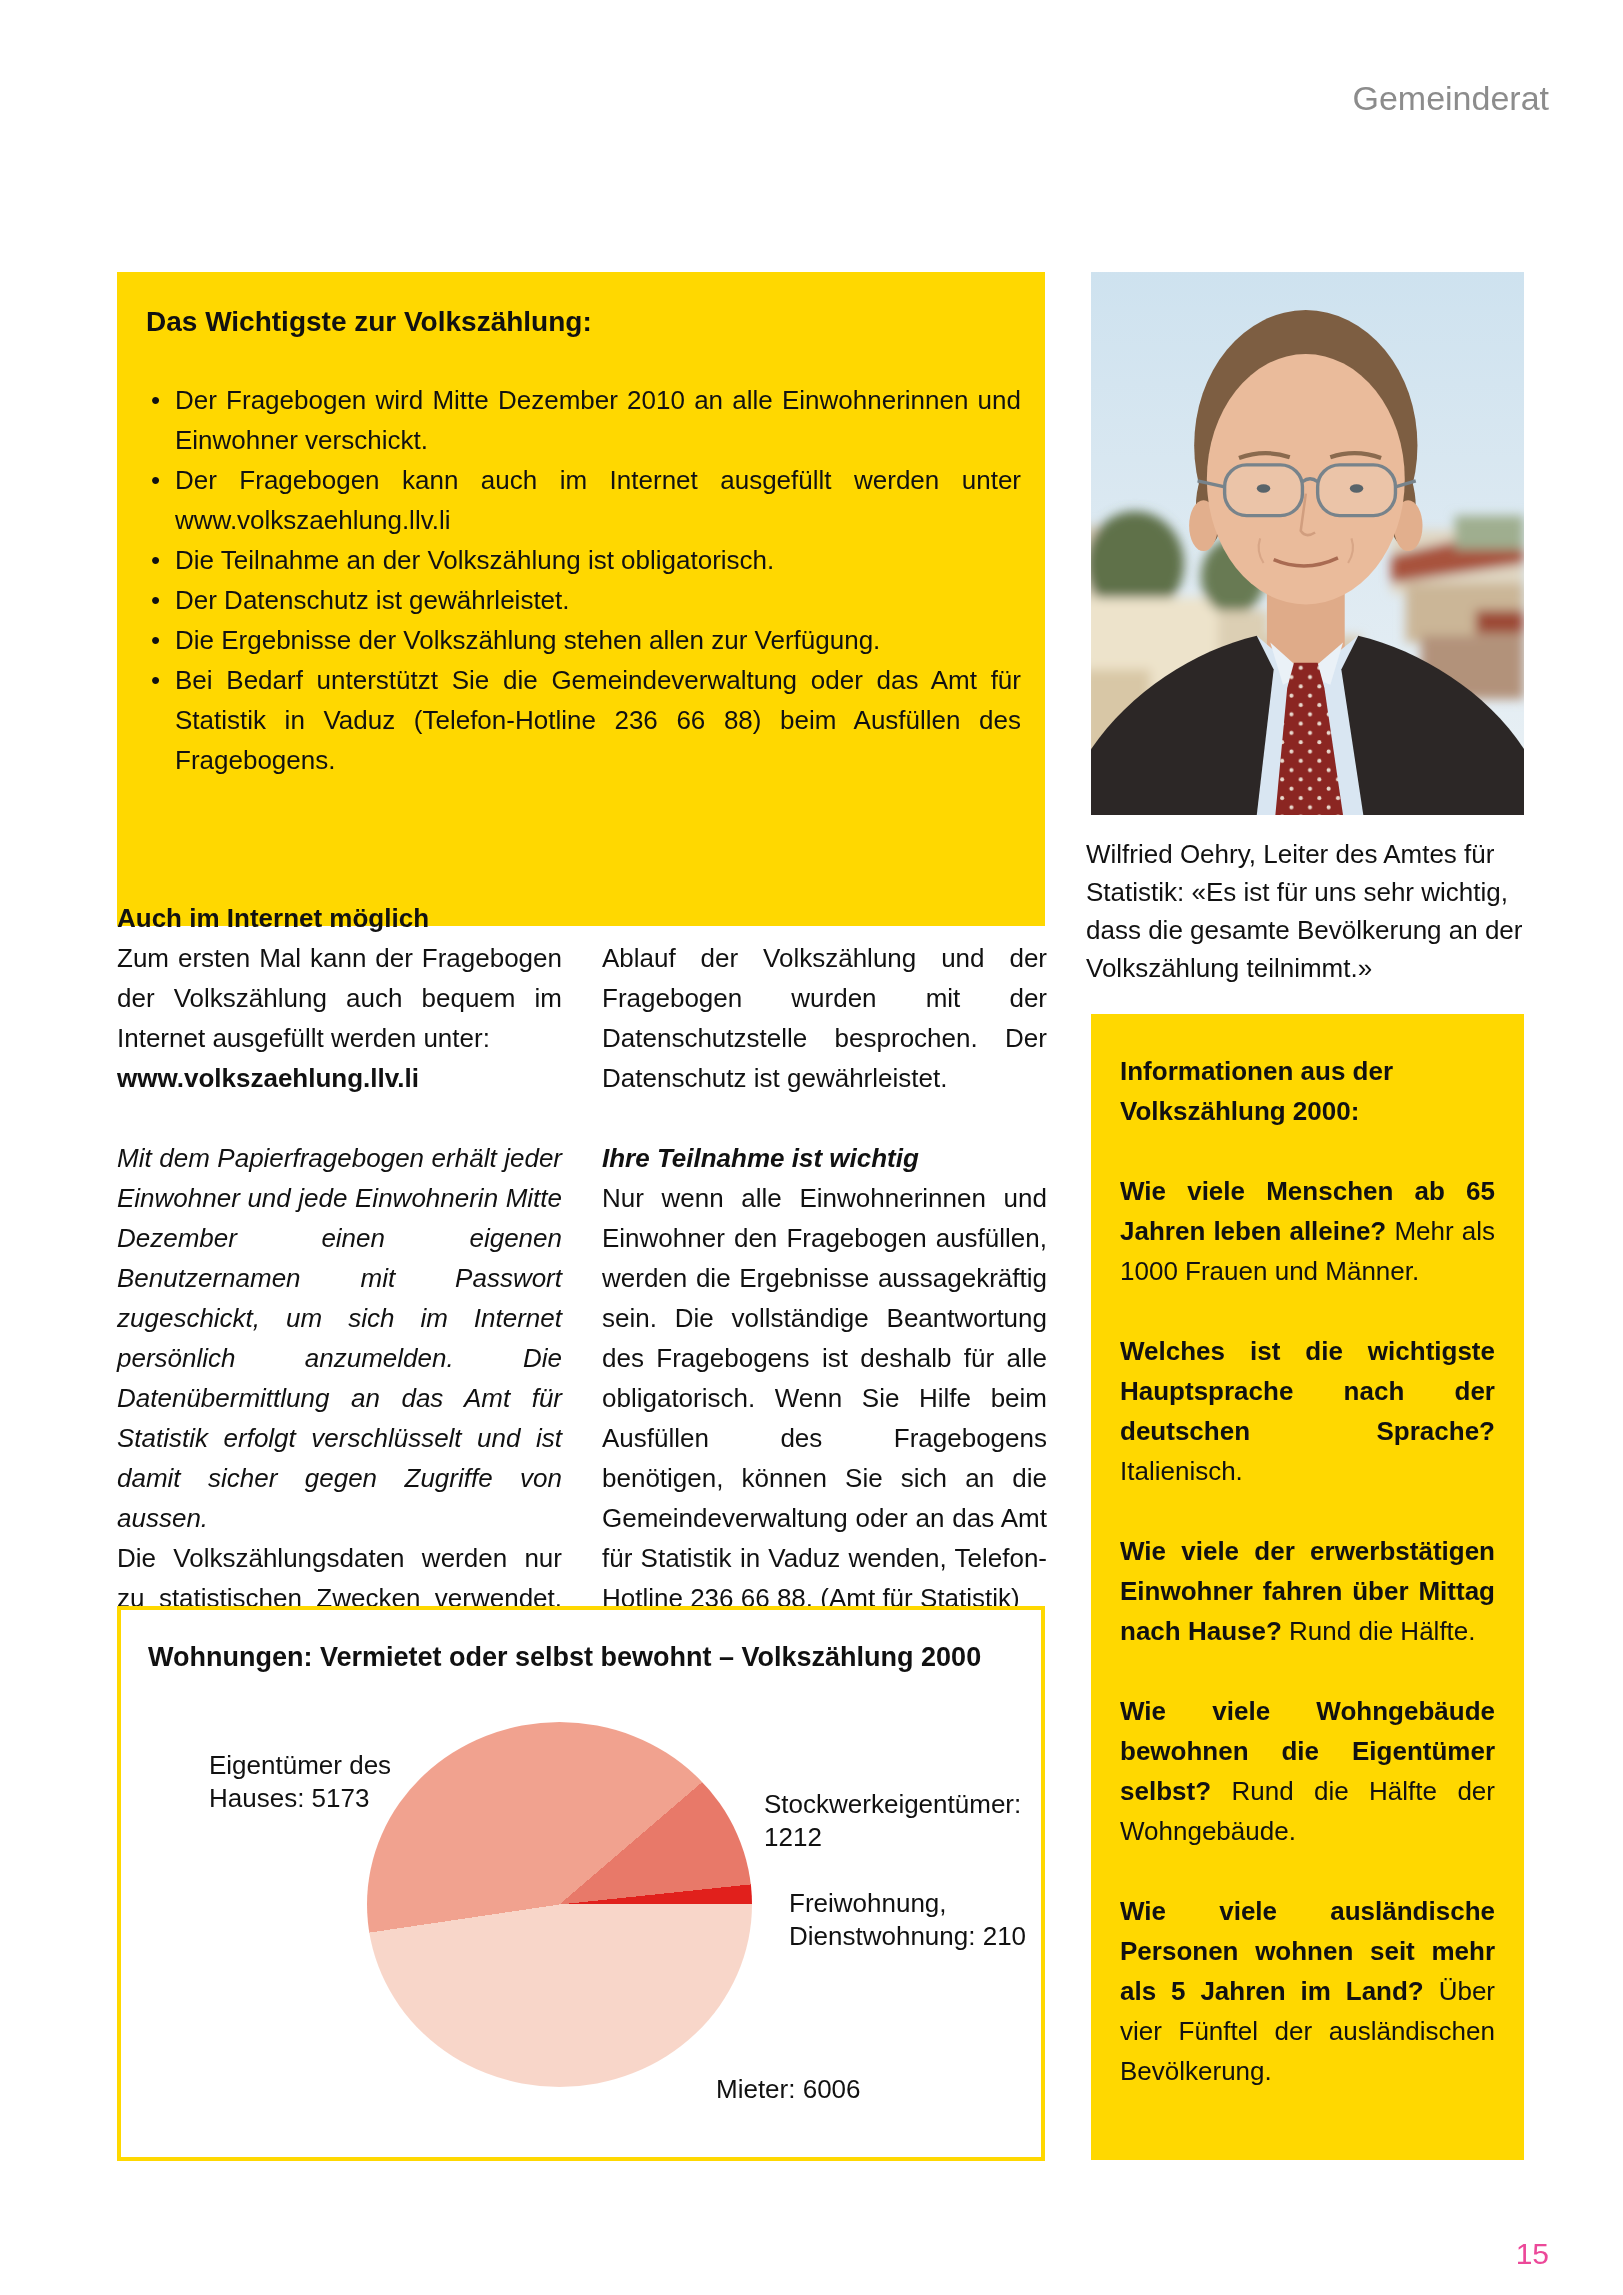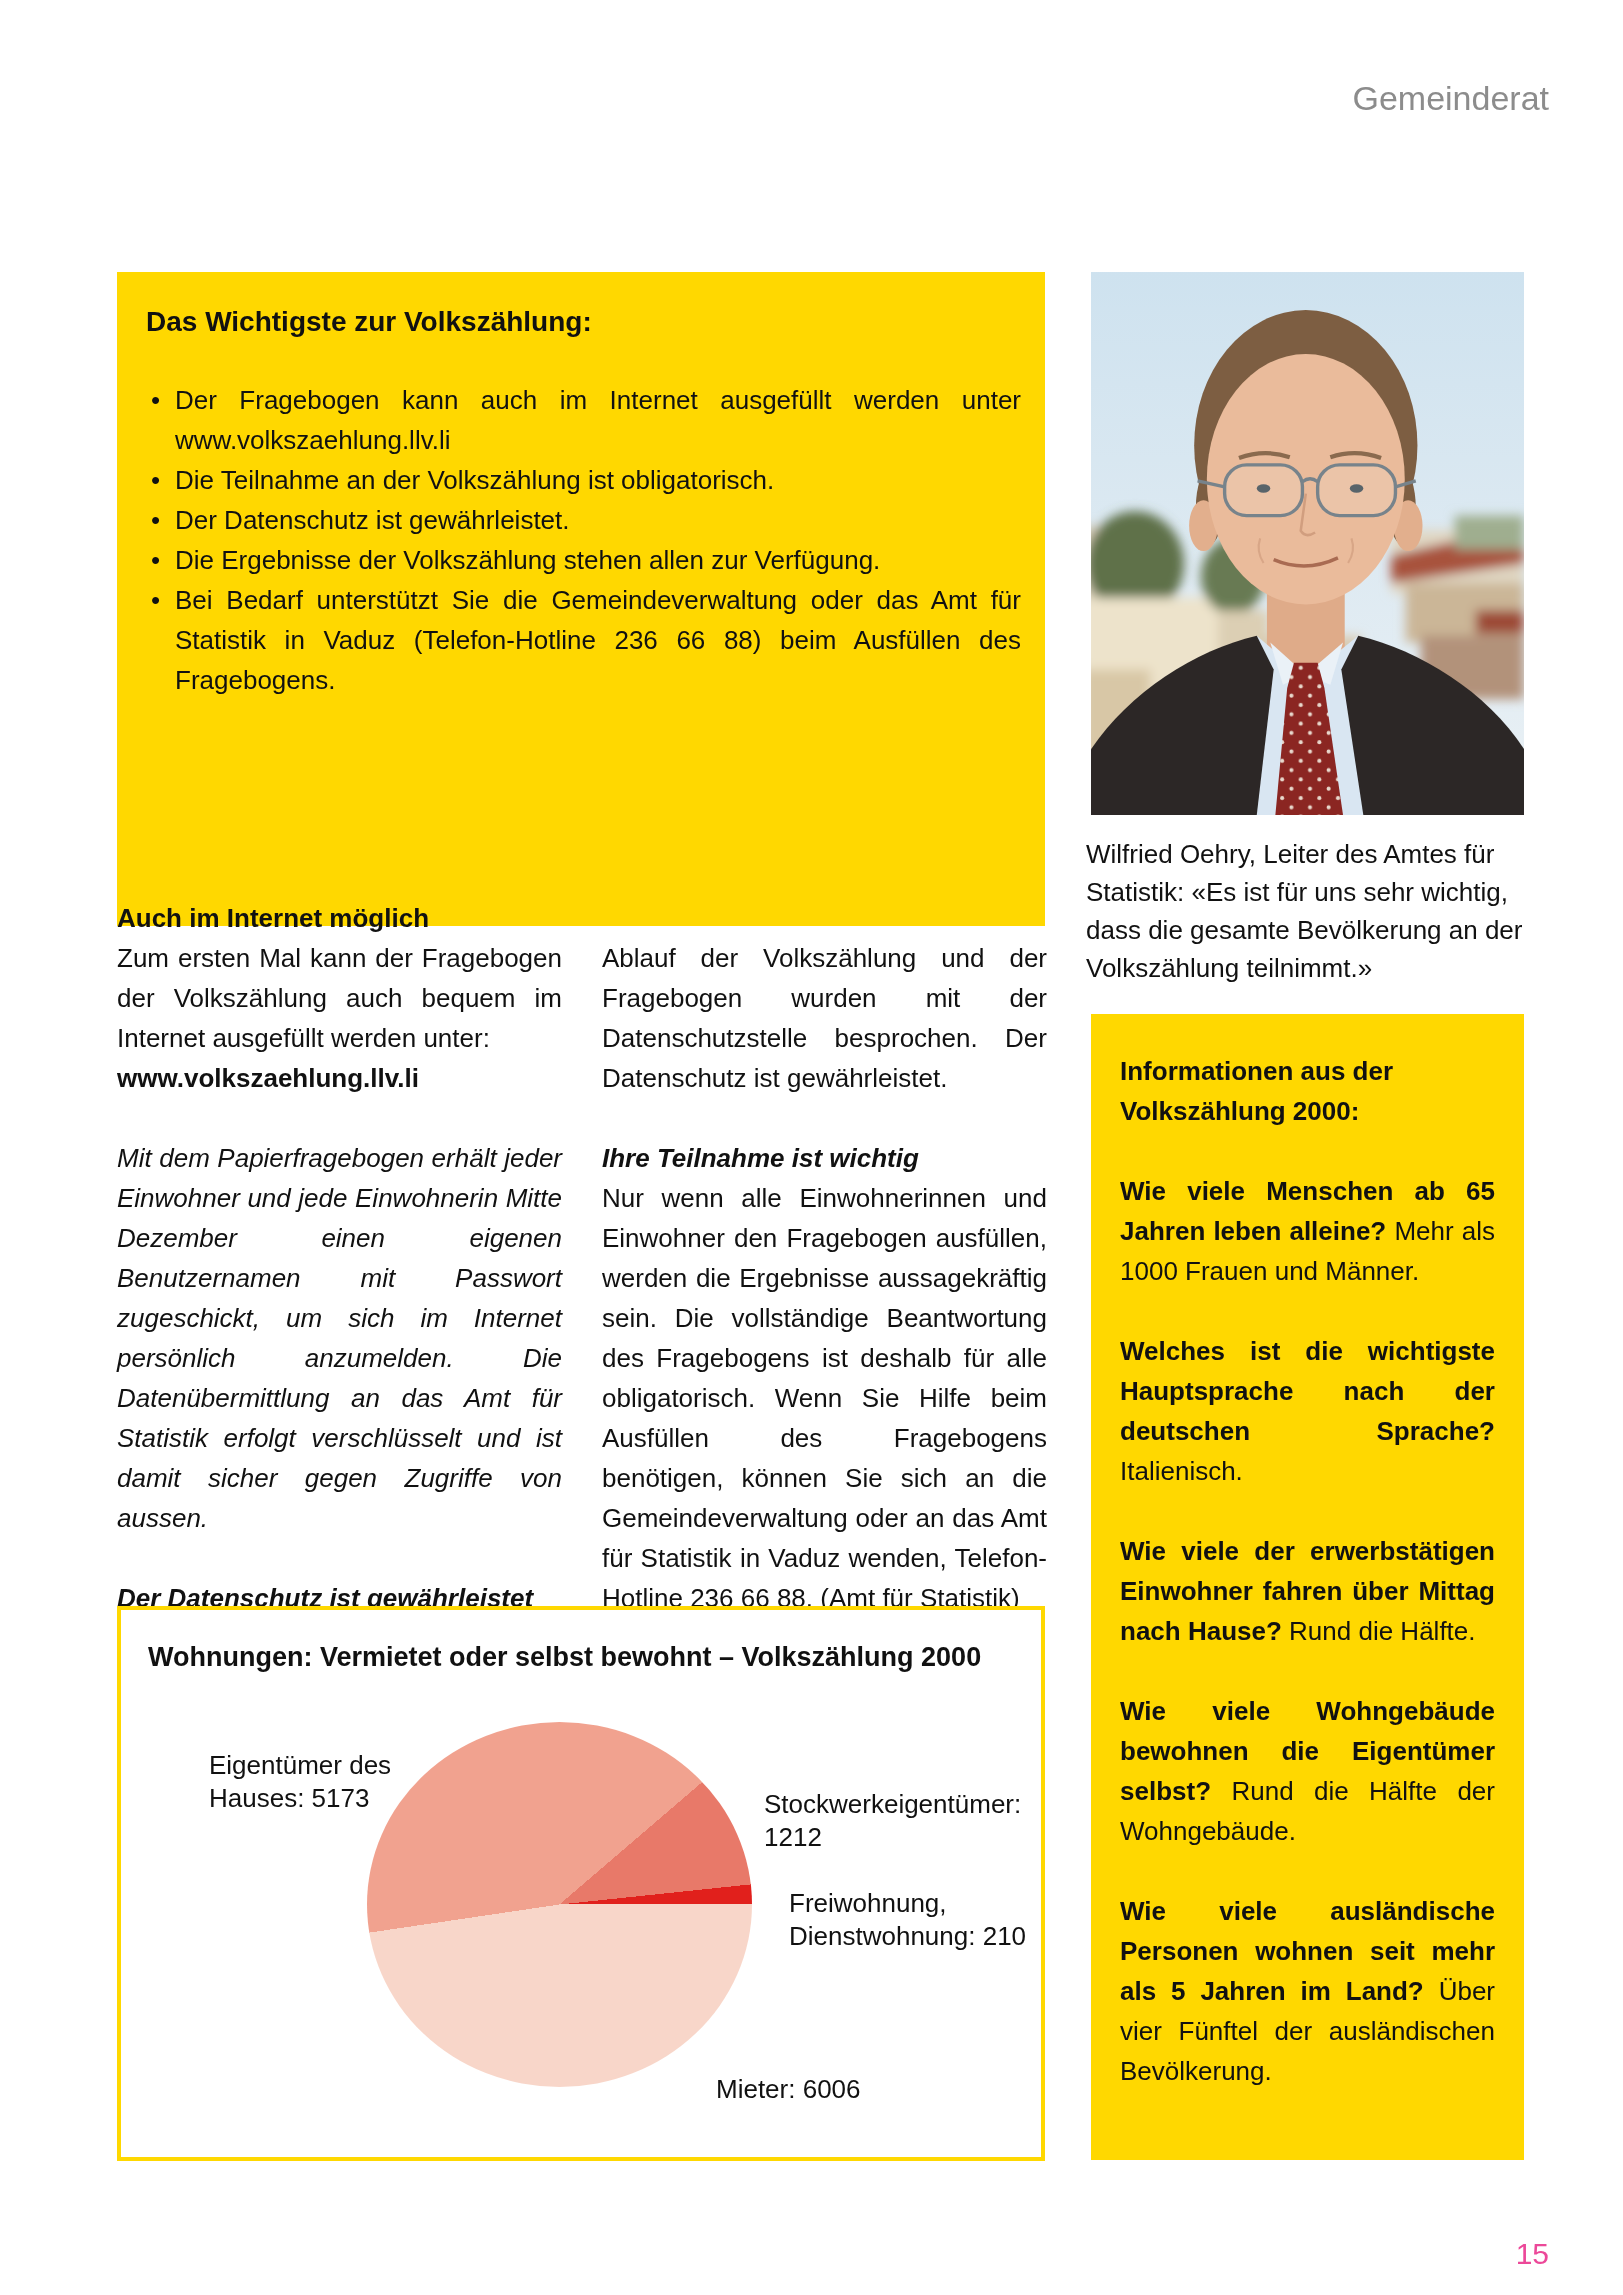--- a/index.html
+++ b/index.html
@@ -63,20 +63,21 @@
   .page-number { position:absolute; right:74px; top:2237px; font-size:30px; color:#ec4899; }
 </style>
 </head>
 <body style="--yellow: #FFD800;">
 
 <div class="header-label">Gemeinderat</div>
 
 <section class="highlight-box">
   <h2>Das Wichtigste zur Volkszählung:</h2>
   <ul class="bullets">
+    <li>Der Fragebogen wird Mitte Dezember 2010 an alle Einwohnerinnen und Einwohner verschickt.</li>
     <li>Der Fragebogen kann auch im Internet ausgefüllt werden unter www.volkszaehlung.llv.li</li>
     <li>Die Teilnahme an der Volkszählung ist obligatorisch.</li>
     <li>Der Datenschutz ist gewährleistet.</li>
     <li>Die Ergebnisse der Volkszählung stehen allen zur Verfügung.</li>
     <li>Bei Bedarf unterstützt Sie die Gemeindeverwaltung oder das Amt für Statistik in Vaduz (Telefon-Hotline 236 66 88) beim Ausfüllen des Fragebogens.</li>
   </ul>
 </section>
 
 <div class="photo">
   <svg width="433" height="543" viewBox="0 0 512 642" xmlns="http://www.w3.org/2000/svg">
@@ -149,21 +150,20 @@
   </svg>
 </div>
 
 <p class="caption">Wilfried Oehry, Leiter des Amtes für Statistik: «Es ist für uns sehr wichtig, dass die gesamte Bevölkerung an der Volkszählung teilnimmt.»</p>
 
 <div class="col col-left">
   <h3>Auch im Internet möglich</h3>
   <p>Zum ersten Mal kann der Fragebogen der Volkszählung auch bequem im Internet ausgefüllt werden unter:</p>
   <p class="bold-link">www.volkszaehlung.llv.li</p>
   <p class="gap">Mit dem Papierfragebogen erhält jeder Einwohner und jede Einwohnerin Mitte Dezember einen eigenen Benutzernamen mit Passwort zugeschickt, um sich im Internet persönlich anzumelden. Die Datenübermittlung an das Amt für Statistik erfolgt verschlüsselt und ist damit sicher gegen Zugriffe von aussen.</p>
-  <h3 class="gap">Der Datenschutz ist gewährleistet</h3>
   <p>Die Volkszählungsdaten werden nur zu statistischen Zwecken verwendet. Der</p>
 </div>
 
 <div class="col col-mid">
   <p>Ablauf der Volkszählung und der Fragebogen wurden mit der Datenschutzstelle besprochen. Der Datenschutz ist gewährleistet.</p>
   <h3 class="gap">Ihre Teilnahme ist wichtig</h3>
   <p>Nur wenn alle Einwohnerinnen und Einwohner den Fragebogen ausfüllen, werden die Ergebnisse aussagekräftig sein. Die vollständige Beantwortung des Fragebogens ist deshalb für alle obligatorisch. Wenn Sie Hilfe beim Ausfüllen des Fragebogens benötigen, können Sie sich an die Gemeindeverwaltung oder an das Amt für Statistik in Vaduz wenden, Telefon-Hotline 236 66 88. (Amt für Statistik)</p>
 </div>
 
 <section class="info-box">

